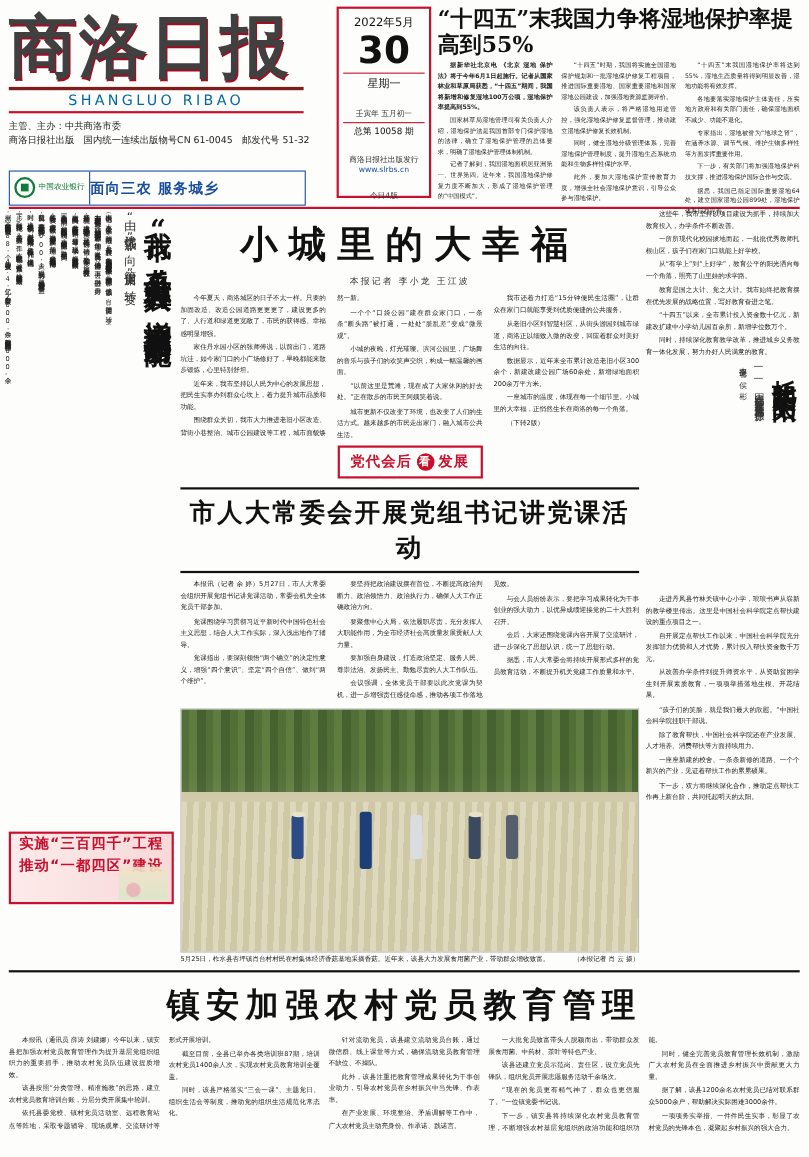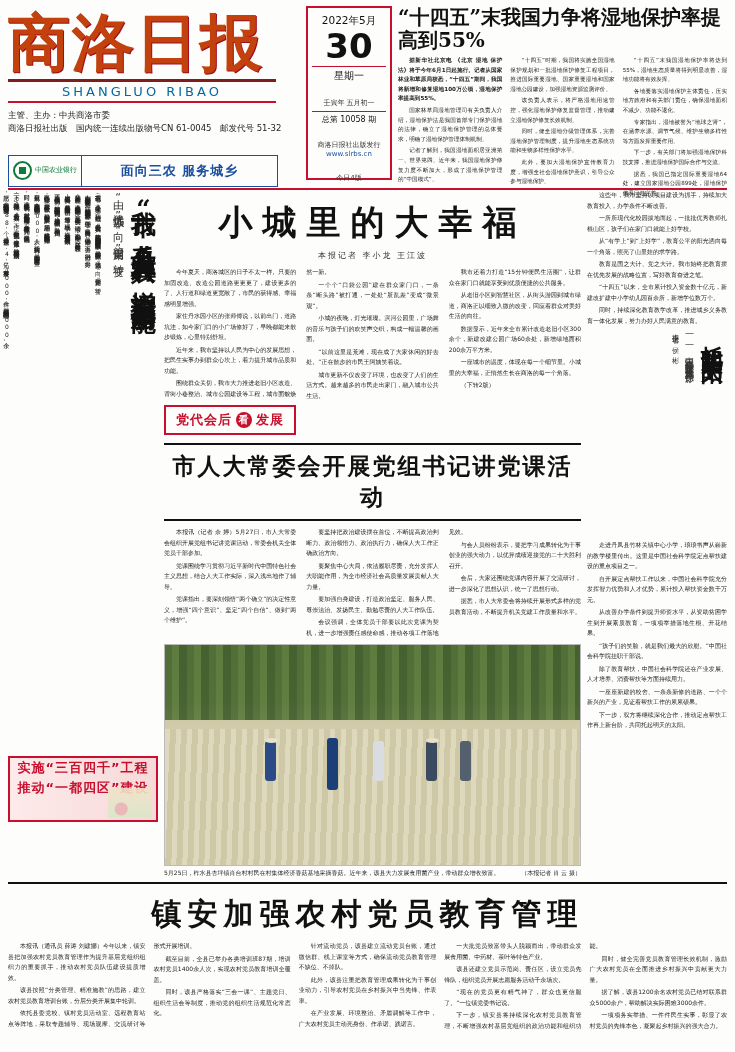--- a/index.html
+++ b/index.html
@@ -10,38 +10,38 @@
     color:#111;
     overflow:hidden;
   }
   .page{position:relative;width:735px;height:1052px;box-sizing:border-box;padding:6px 8px;}
 
   
   .masthead{display:flex;align-items:flex-start;height:178px;}
   .logo-col{width:292px;flex:0 0 292px;}
   .logo-title{
     font-family:"DejaVu Serif","Liberation Serif",serif;
-    font-weight:bold;color:#c2410c;
+    font-weight:bold;color:#404040;
     font-size:62px;letter-spacing:2px;line-height:1.05;
     margin-top:4px;white-space:nowrap;
     text-shadow:1px 1px 0 #a00c22;
   }
   .logo-pinyin{
     color:#0369a1;font-size:13px;letter-spacing:3px;font-weight:normal;
     margin-top:4px;border-top:3px solid #7f1d1d;border-bottom:2px solid #c8102e;
     padding:2px 0;text-align:center;width:268px;
   }
   .logo-sub{font-size:8.5px;color:#222;margin-top:6px;line-height:1.5;}
   .logo-sub .line2{letter-spacing:0px;}
   .bank-row{display:flex;align-items:center;margin-top:20px;border:1px solid #1a4fa0;height:30px;width:268px;}
   .bank-logo{display:flex;align-items:center;gap:3px;padding:0 4px;border-right:1px solid #1a4fa0;height:100%;}
   .bank-mark{width:15px;height:15px;border-radius:50%;border:2px solid #0e7a3c;position:relative;}
   .bank-mark:after{content:"";position:absolute;left:4px;top:4px;width:7px;height:7px;background:#0e7a3c;}
   .bank-name{font-size:7px;color:#0e7a3c;line-height:1.1;}
-  .bank-slogan{flex:1;text-align:center;font-size:13px;font-weight:bold;color:#1a4fa0;letter-spacing:1px;}
+  .bank-slogan{flex:1;text-align:left;font-size:13px;font-weight:bold;color:#1a4fa0;letter-spacing:1px;}
 
   .datebox{
     width:86px;flex:0 0 86px;border:2px solid #c8102e;margin:0 6px;
     text-align:center;box-sizing:border-box;padding:2px 0 0;height:174px;
     display:flex;flex-direction:column;align-items:center;
   }
   .datebox .flame{width:36px;height:40px;margin:2px auto 0;}
   .datebox .ymd{font-size:10.5px;margin-top:2px;}
   .datebox .day{font-size:34px;font-weight:bold;line-height:1;margin-top:1px;}
   .datebox .wk{font-size:10px;margin-top:3px;border-top:1px solid #c8102e;width:74px;padding-top:2px;}
@@ -106,21 +106,21 @@
   
   .mid-title{
     font-family:Liberation Serif, serif;
     font-weight:bold;font-size:34px;text-align:center;letter-spacing:10px;
     margin:10px 0 4px;
   }
   .byline{text-align:center;font-size:8px;color:#333;margin-bottom:6px;letter-spacing:2px;}
   .mid-body{column-count:3;column-gap:10px;font-size:6px;line-height:1.75;text-align:justify;color:#222;}
   .mid-body p{margin:0 0 2px;text-indent:2em;}
 
-  .badge-row{display:flex;justify-content:flex-start;margin:4px 0 2px;}
+  .badge-row{display:flex;justify-content:center;margin:4px 0 2px;}
   .redbadge{
     border:2px solid #c8102e;color:#c8102e;font-weight:bold;font-size:13px;
     padding:4px 10px;display:flex;align-items:center;gap:4px;letter-spacing:1px;
   }
   .redbadge .dot{width:16px;height:16px;border-radius:50%;background:#c8102e;color:#fff;
     font-size:10px;display:flex;align-items:center;justify-content:center;}
 
   .sec-title{
     font-family:"DejaVu Serif","Liberation Serif",serif;
     font-weight:bold;font-size:23px;text-align:center;letter-spacing:2px;

